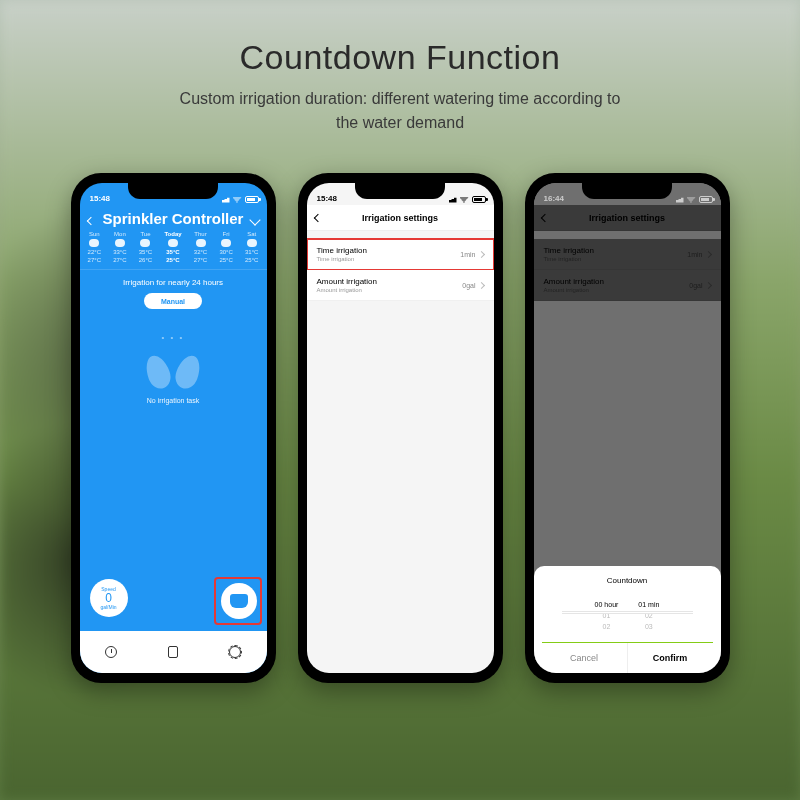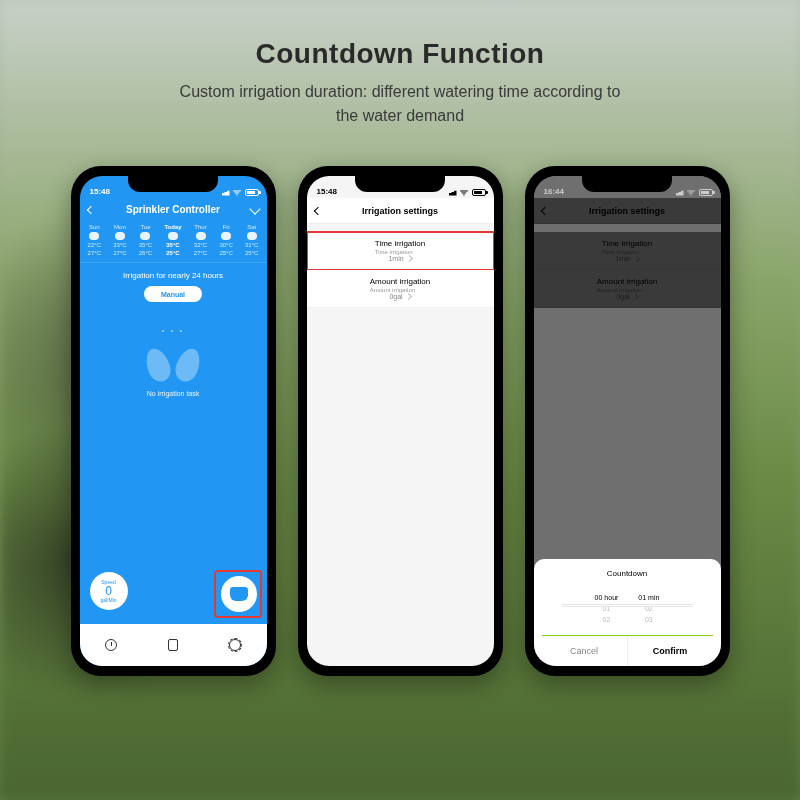--- a/index.html
+++ b/index.html
@@ -17,21 +17,21 @@
                 radial-gradient(circle at 10% 70%, rgba(20,20,20,.6) 0%, transparent 15%),
                 linear-gradient(180deg, #c8d0c8 0%, #8aa56a 35%, #6a8a45 60%, #4a6530 100%);
     filter: blur(6px);
   }
   .hero {
     position: relative;
     text-align: center;
     padding-top: 38px;
     color: #2a2a2a;
   }
-  .hero h1 { font-size: 28px; font-weight: 700; letter-spacing: .5px; }
+  .hero h1 { font-size: 34px; font-weight: 400; letter-spacing: .5px; }
   .hero p  { font-size: 16px; color: #3a3a3a; margin-top: 10px; line-height: 1.5; }
 
   .phones {
     position: relative;
     display: flex;
     justify-content: center;
     gap: 22px;
     margin-top: 38px;
   }
   .phone {
@@ -75,21 +75,21 @@
   .status-bar .right { display:flex; gap:3px; align-items:center; }
   .status-bar.dark { color:#fff; }
   .sig { width:10px; height:6px; background: currentColor; clip-path: polygon(0 100%,25% 100%,25% 60%,50% 60%,50% 40%,75% 40%,75% 20%,100% 20%,100% 100%); }
   .wifi { width:9px; height:7px; background: currentColor; clip-path: polygon(50% 100%,40% 80%,60% 80%,50% 100%,20% 50%,80% 50%,65% 65%,35% 65%,20% 50%,0 20%,100% 20%,85% 35%,15% 35%,0 20%); border-radius:1px; }
   .batt { width:14px; height:7px; border:1px solid currentColor; border-radius:2px; position:relative; }
   .batt::after{content:"";position:absolute;right:-3px;top:1px;width:2px;height:3px;background:currentColor;border-radius:0 1px 1px 0;}
   .batt::before{content:"";position:absolute;left:1px;top:1px;bottom:1px;width:70%;background:currentColor;}
 
   
   .p1 .screen { background:#2196f3; color:#fff; }
-  .p1 .header { height:22px; display:flex; align-items:center; justify-content:center; position:relative; font-size:10px; font-weight:600;}
+  .p1 .header { height:22px; display:flex; align-items:flex-end; justify-content:center; position:relative; font-size:15px; font-weight:600;}
   .p1 .header .back{position:absolute;left:8px;}
   .p1 .header .edit{position:absolute;right:8px;}
   .chev{display:inline-block;width:6px;height:6px;border-left:1.5px solid currentColor;border-bottom:1.5px solid currentColor;transform:rotate(45deg);}
   .pencil{display:inline-block;width:8px;height:8px;border-bottom:1.5px solid currentColor;border-left:1.5px solid currentColor;transform:rotate(-45deg);}
   .forecast{display:flex;justify-content:space-around;padding:4px 2px 6px;border-bottom:1px solid rgba(255,255,255,.15);}
   .day{display:flex;flex-direction:column;align-items:center;gap:2px;font-size:6px;color:rgba(255,255,255,.8);}
   .day.today{color:#fff;font-weight:700;}
   .wicon{width:10px;height:8px;background:rgba(255,255,255,.9);border-radius:4px;}
   .section-title{text-align:center;font-size:8px;margin-top:8px;}
   .manual-pill{margin:6px auto 0;width:58px;height:16px;background:#fff;color:#2196f3;border-radius:10px;font-size:7px;display:flex;align-items:center;justify-content:center;font-weight:600;}
@@ -112,21 +112,21 @@
   .gear-ic::before{content:"";position:absolute;inset:-2px;border:1px dashed #333;border-radius:50%;}
 
   .hl-red{border:2px solid #e53935;border-radius:4px;}
   .p1 .fab-hl{position:absolute;bottom:48px;right:5px;width:48px;height:48px;}
 
   
   .p2 .screen,.p3 .screen{background:#f5f5f5;color:#000;}
   .hdr2{height:26px;background:#fff;display:flex;align-items:center;justify-content:center;position:relative;font-size:9px;font-weight:600;border-bottom:1px solid #eee;}
   .hdr2 .back{position:absolute;left:8px;color:#000;}
   .list{margin-top:8px;}
-  .row{background:#fff;padding:7px 10px;display:flex;align-items:center;justify-content:space-between;border-bottom:1px solid #f0f0f0;position:relative;flex-direction:column;}
+  .row{background:#fff;padding:7px 10px;display:flex;align-items:center;justify-content:space-between;border-bottom:1px solid #f0f0f0;position:relative;}
   .row .col{display:flex;flex-direction:column;gap:1px;}
   .row .title{font-size:8px;color:#000;}
   .row .sub{font-size:6px;color:#999;}
   .row .val{font-size:7px;color:#888;display:flex;align-items:center;gap:3px;}
   .chev-r{display:inline-block;width:5px;height:5px;border-right:1.3px solid #bbb;border-top:1.3px solid #bbb;transform:rotate(45deg);}
   .p2 .row.hl{outline:2px solid #e53935;outline-offset:-1px;}
 
   
   .p3 .dim-overlay{position:absolute;inset:0;background:rgba(0,0,0,.55);}
   .p3 .hdr2,.p3 .list{filter:brightness(.5);}

